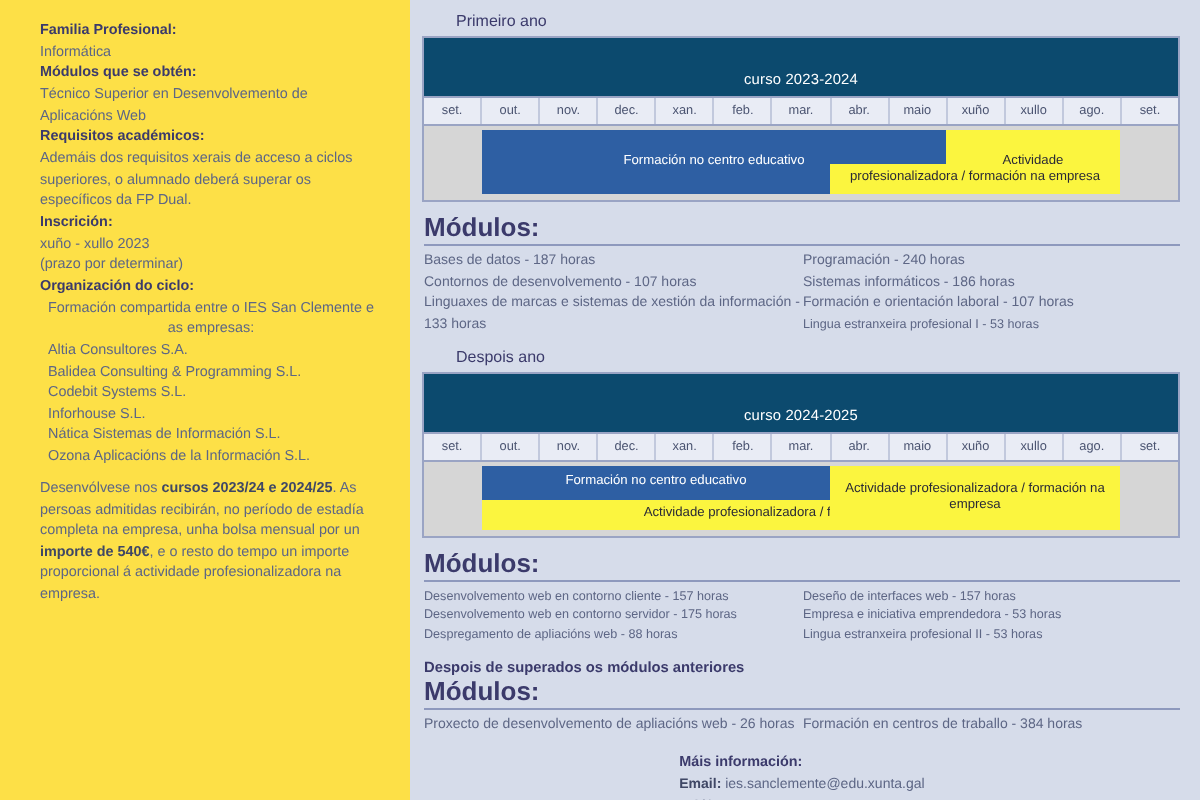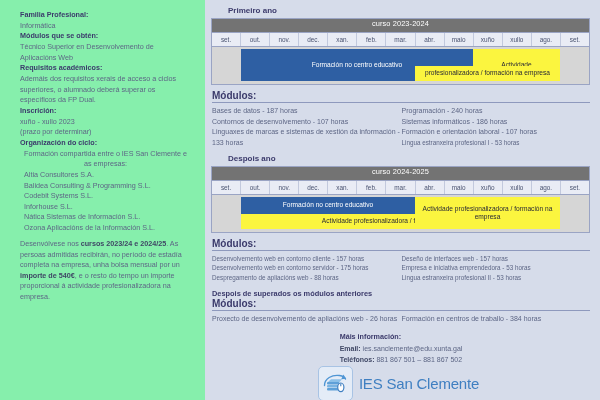--- a/index.html
+++ b/index.html
@@ -20,21 +20,21 @@
     height: 400px;
     display: flex;
     box-sizing: border-box;
   }
 
   
   .left-panel {
     width: 205px;
     box-sizing: border-box;
     padding: 10px 14px 6px 20px;
-    background: #86efac;
+    background: #fde047;
   }
   .lbl {
     font-size: 7.2px;
     font-weight: bold;
     color: #3b3a6b;
     margin: 0 0 2px 0;
     line-height: 1.25;
   }
   .val {
     font-size: 7.2px;
@@ -57,40 +57,40 @@
 
   
   .right-panel {
     width: 395px;
     box-sizing: border-box;
     padding: 6px 10px 4px 6px;
   }
 
   .year-title {
     font-size: 8px;
-    font-weight: bold;
+    font-weight: normal;
     color: #3b3a6b;
     margin: 0 0 3px 1px;
     padding-left: 16px;
   }
 
   
   .timeline {
     width: 100%;
     border: 1px solid #9aa4c4;
     border-bottom: none;
     box-sizing: border-box;
     background: #e9ecf5;
   }
   .course-band {
-    background: #737373;
+    background: #0c4a6e;
     color: #ffffff;
     font-size: 7.4px;
     text-align: center;
-    padding: 0 0 4px 0;
+    padding: 16px 0 4px 0;
     letter-spacing: .1px;
   }
   .months {
     display: flex;
     border-top: 1px solid #9aa4c4;
     border-bottom: 1px solid #9aa4c4;
     background: #e9ecf5;
   }
   .month {
     flex: 1 1 0;
@@ -125,21 +125,21 @@
     background: #2e5fa3;
     color: #ffffff;
   }
   .bar-yellow {
     background: #fbf53f;
     color: #2a2a35;
   }
 
   
   .mod-head {
-    font-size: 10px;
+    font-size: 13px;
     font-weight: bold;
     color: #3b3a6b;
     margin: 5px 0 0 1px;
     padding-bottom: 1px;
     border-bottom: 1.2px solid #8e99bd;
   }
   .mod-cols {
     display: flex;
     margin-top: 3px;
   }

